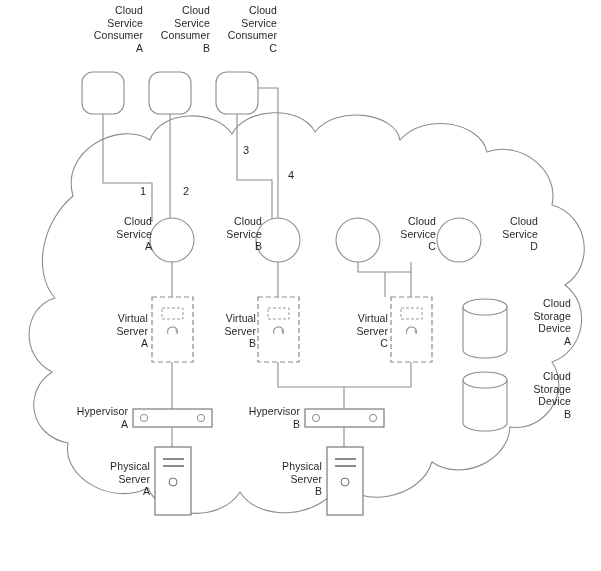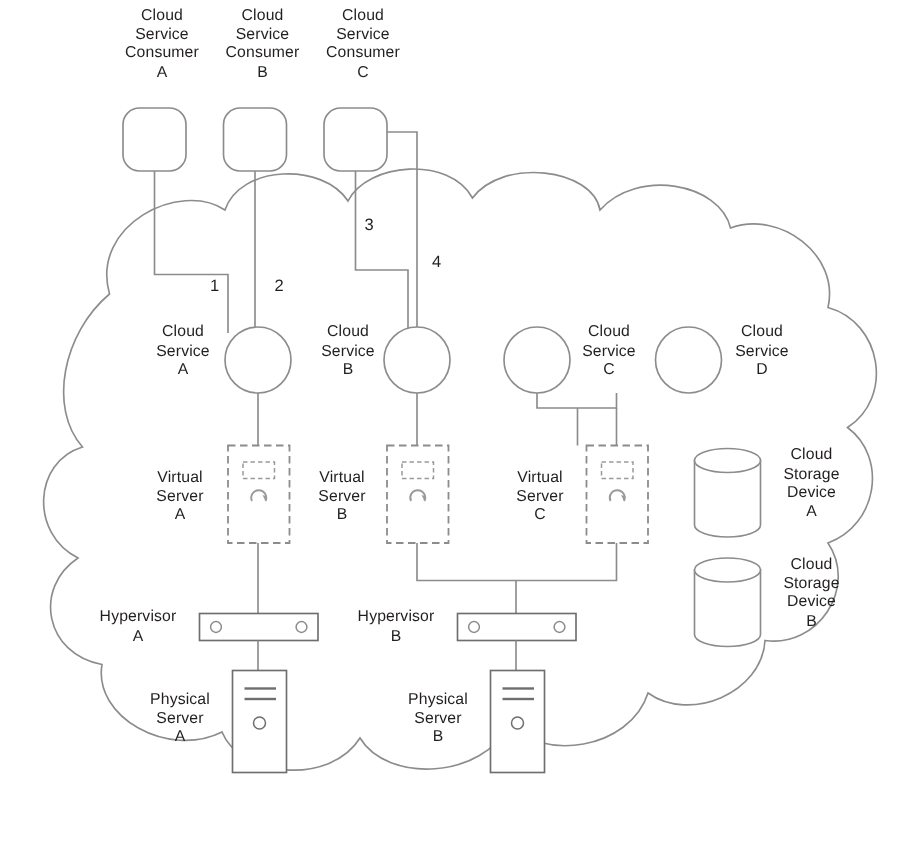--- a/index.html
+++ b/index.html
@@ -18,21 +18,21 @@
   #stage svg {
     position: absolute;
     left: 0;
     top: 0;
   }
   .lbl {
     position: absolute;
     font-size: 10.5px;
     line-height: 12.5px;
     color: #231f20;
-    text-align: center;
+    text-align: right;
     white-space: pre-line;
     letter-spacing: 0.1px;
   }
   .num {
     position: absolute;
     font-size: 11px;
     color: #231f20;
     line-height: 11px;
   }
 </style>

